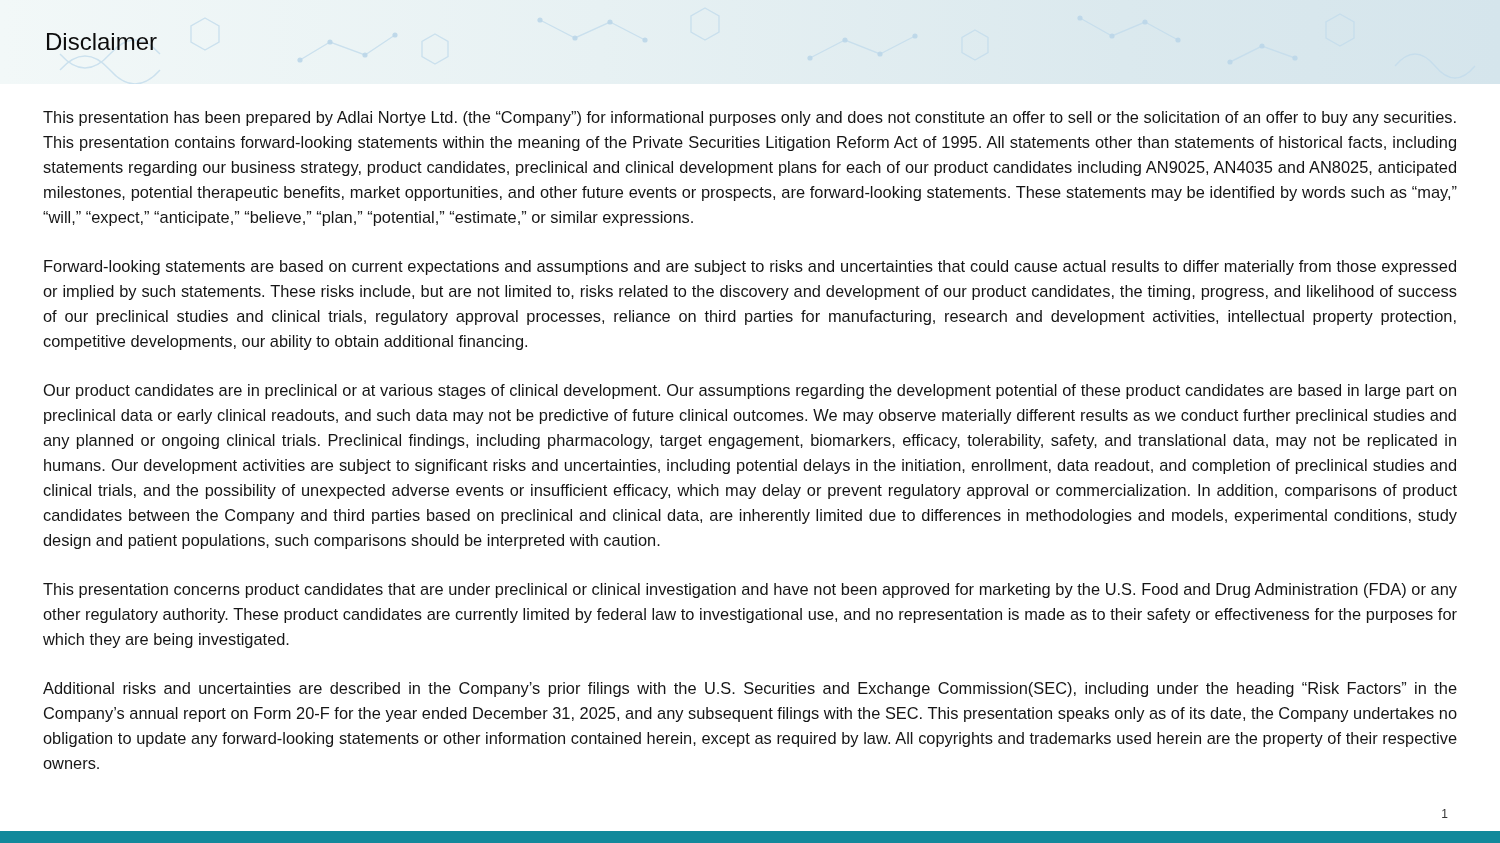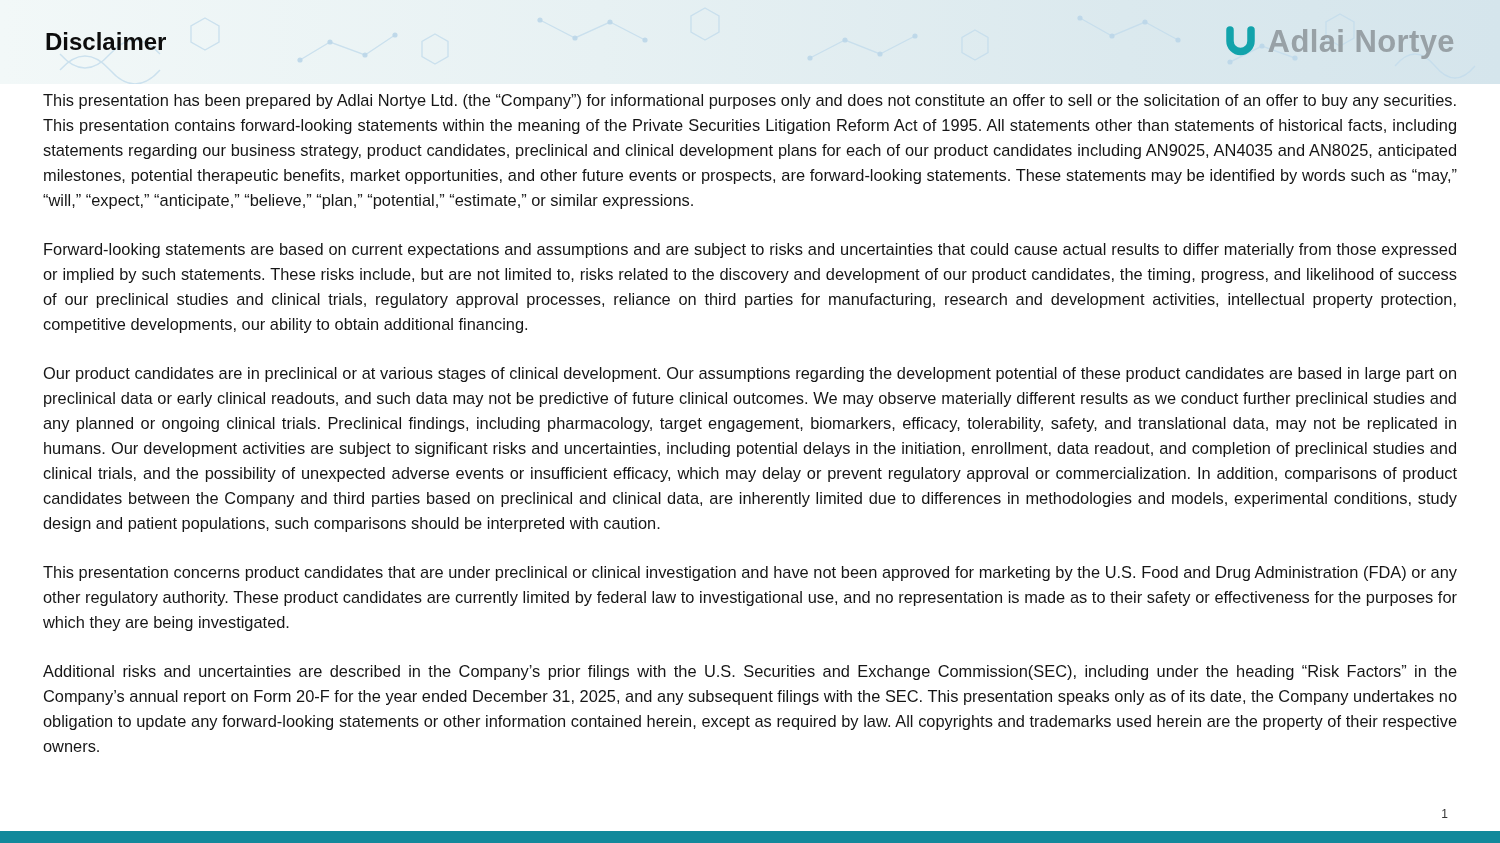--- a/index.html
+++ b/index.html
@@ -27,39 +27,39 @@
   }
   .header-deco {
     position: absolute;
     top: 0; left: 0;
     width: 1500px; height: 84px;
     pointer-events: none;
   }
   .slide-title {
     position: relative;
     font-size: 24px;
-    font-weight: 700;
+    font-weight: 400;
     color: #0d0d0d;
     z-index: 2;
   }
   .logo {
     position: relative;
     display: flex;
     align-items: center;
     gap: 9px;
     z-index: 2;
   }
   .logo-text {
     font-size: 31px;
     font-weight: 700;
     color: #98a1a6;
     letter-spacing: 0.4px;
   }
   .body-text {
-    padding: 4px 43px 0 43px;
+    padding: 21px 43px 0 43px;
   }
   .body-text p {
     text-align: justify;
     font-size: 16.4px;
     line-height: 25px;
     color: #161616;
     margin-bottom: 24px;
   }
   .body-text p:last-child { margin-bottom: 14px; }
   .page-number {
@@ -121,26 +121,20 @@
           <circle cx="1145" cy="22" r="2.6"></circle>
           <circle cx="1178" cy="40" r="2.6"></circle>
         <circle cx="1230" cy="62" r="2.6"></circle>
           <circle cx="1262" cy="46" r="2.6"></circle>
           <circle cx="1295" cy="58" r="2.6"></circle>
       </g>
     </svg>
 
     <h1 class="slide-title">Disclaimer</h1>
 
-    <div class="logo">
-      <svg width="38" height="38" viewBox="0 0 38 38" fill="none">
-        <path class="accent-stroke" d="M9 7 v11 a10.5 10.5 0 0 0 21 0 V7" stroke="#12a3ab" stroke-width="7.5" stroke-linecap="round"></path>
-      </svg>
-      <span class="logo-text" style="color: rgb(152, 161, 166);">Adlai Nortye</span>
-    </div>
   </header>
 
   <main class="body-text">
     <p>This presentation has been prepared by Adlai Nortye Ltd. (the “Company”) for informational purposes only and does not constitute an offer to sell or the solicitation of an offer to buy any securities. This presentation contains forward-looking statements within the meaning of the Private Securities Litigation Reform Act of 1995. All statements other than statements of historical facts, including statements regarding our business strategy, product candidates, preclinical and clinical development plans for each of our product candidates including AN9025, AN4035 and AN8025, anticipated milestones, potential therapeutic benefits, market opportunities, and other future events or prospects, are forward-looking statements. These statements may be identified by words such as “may,” “will,” “expect,” “anticipate,” “believe,” “plan,” “potential,” “estimate,” or similar expressions.</p>
     <p>Forward-looking statements are based on current expectations and assumptions and are subject to risks and uncertainties that could cause actual results to differ materially from those expressed or implied by such statements. These risks include, but are not limited to, risks related to the discovery and development of our product candidates, the timing, progress, and likelihood of success of our preclinical studies and clinical trials, regulatory approval processes, reliance on third parties for manufacturing, research and development activities, intellectual property protection, competitive developments, our ability to obtain additional financing.</p>
     <p>Our product candidates are in preclinical or at various stages of clinical development. Our assumptions regarding the development potential of these product candidates are based in large part on preclinical data or early clinical readouts, and such data may not be predictive of future clinical outcomes. We may observe materially different results as we conduct further preclinical studies and any planned or ongoing clinical trials. Preclinical findings, including pharmacology, target engagement, biomarkers, efficacy, tolerability, safety, and translational data, may not be replicated in humans. Our development activities are subject to significant risks and uncertainties, including potential delays in the initiation, enrollment, data readout, and completion of preclinical studies and clinical trials, and the possibility of unexpected adverse events or insufficient efficacy, which may delay or prevent regulatory approval or commercialization. In addition, comparisons of product candidates between the Company and third parties based on preclinical and clinical data, are inherently limited due to differences in methodologies and models, experimental conditions, study design and patient populations, such comparisons should be interpreted with caution.</p>
     <p>This presentation concerns product candidates that are under preclinical or clinical investigation and have not been approved for marketing by the U.S. Food and Drug Administration (FDA) or any other regulatory authority. These product candidates are currently limited by federal law to investigational use, and no representation is made as to their safety or effectiveness for the purposes for which they are being investigated.</p>
     <p>Additional risks and uncertainties are described in the Company’s prior filings with the U.S. Securities and Exchange Commission(SEC), including under the heading “Risk Factors” in the Company’s annual report on Form 20-F for the year ended December 31, 2025, and any subsequent filings with the SEC. This presentation speaks only as of its date, the Company undertakes no obligation to update any forward-looking statements or other information contained herein, except as required by law. All copyrights and trademarks used herein are the property of their respective owners.</p>
   </main>
 

